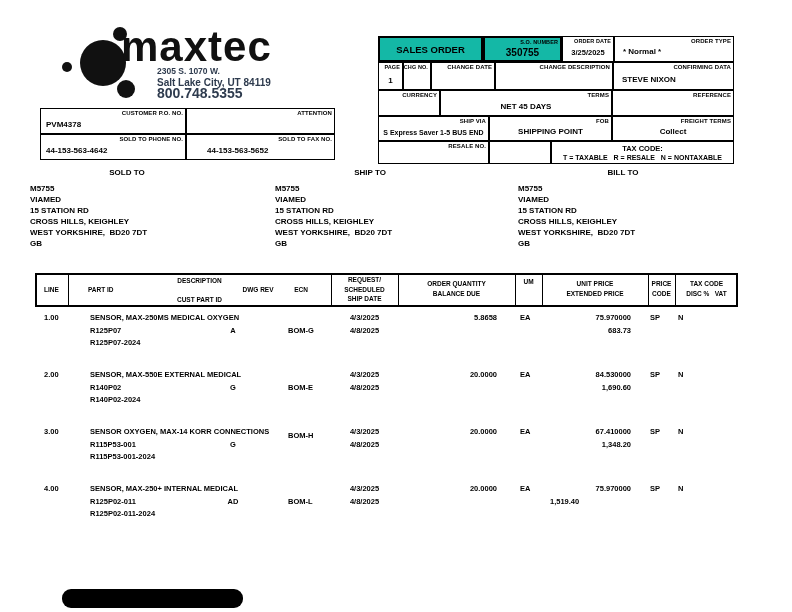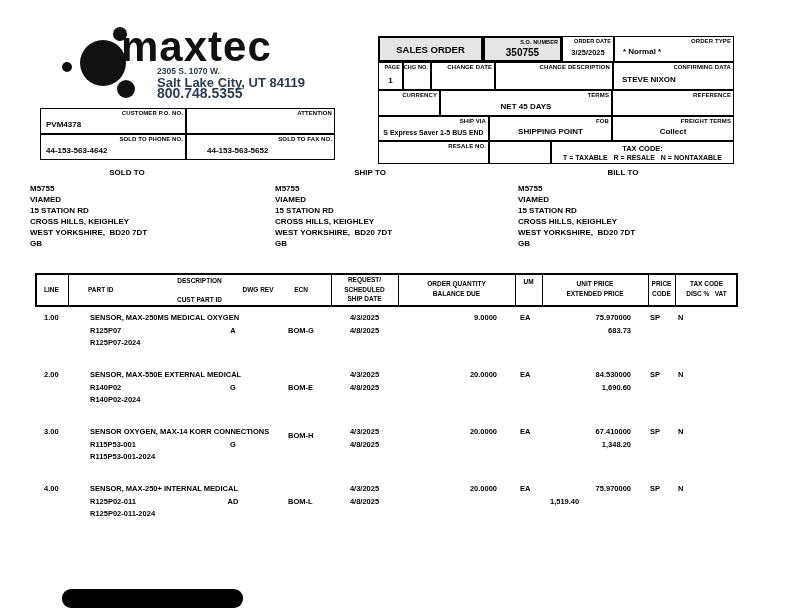--- a/index.html
+++ b/index.html
@@ -1,21 +1,21 @@
 <!DOCTYPE html>
 <html><head>
 <meta charset="utf-8">
 <style>
   html,body { margin:0; padding:0; background:#e8e8e8; }
   #page {
     position:relative; width:792px; height:612px; background:#ffffff;
     font-family:"Liberation Sans", sans-serif; color:#000; overflow:hidden;
   }
   .cell { position:absolute; border:1px solid #000; box-sizing:border-box; background:#fff; }
-  .cell-thick { position:absolute; border:2.5px solid #000; box-sizing:border-box; background:#e5e5e5; }
+  .cell-thick { position:absolute; border:2.5px solid #000; box-sizing:border-box; background:#14b8a6; }
   .lbl { position:absolute; top:1px; right:2px; font-size:6px; font-weight:bold; letter-spacing:0.1px; white-space:pre; }
   .val { position:absolute; font-size:8px; font-weight:bold; white-space:pre; }
   .val-bl { left:5px; bottom:4px; }
   .val-c  { left:0; right:0; bottom:4px; text-align:center; }
   .hdr-lbl { font-size:6.5px; font-weight:bold; line-height:9.5px; text-align:center; }
   .abs { position:absolute; }
   .addr-line { font-size:8px; font-weight:bold; line-height:11px; white-space:pre; }
   .heading { position:absolute; font-size:8px; font-weight:bold; text-align:center; width:70px; }
   .item-text { position:absolute; font-size:7.5px; font-weight:bold; white-space:pre; }
   .vline { position:absolute; width:1px; background:#000; }
@@ -27,21 +27,21 @@
 <div id="page">
 
   <div>
     <div class="circle" style="left:80px; top:40px; width:46px; height:46px;"></div>
     <div class="circle" style="left:113px; top:27px; width:14px; height:14px;"></div>
     <div class="circle" style="left:62px; top:62px; width:10px; height:10px;"></div>
     <div class="circle" style="left:117px; top:80px; width:18px; height:18px;"></div>
     <div class="abs" style="left:121px; top:28px; font-size:42px; line-height:38px; font-weight:bold; letter-spacing:1px; color:#111;">maxtec</div>
     <div class="abs" style="left:157px; top:66px; color:#2e3b4e;">
       <div class="addr-line" style="font-size:8.5px;">2305 S. 1070 W.</div>
-      <div class="addr-line" style="font-size:13px;text-align:right;">Salt Lake City, UT 84119</div>
+      <div class="addr-line" style="font-size:10px;text-align:right;">Salt Lake City, UT 84119</div>
       <div class="addr-line" style="font-size:14px;">800.748.5355</div>
     </div>
   </div>
 
   <div>
     <div class="cell" style="left:40px; top:108px; width:146px; height:26px;">
       <span class="lbl">CUSTOMER P.O. NO.</span>
       <span class="val val-bl">PVM4378</span>
     </div>
     <div class="cell" style="left:186px; top:108px; width:149px; height:26px;">
@@ -198,21 +198,21 @@
 
   <div>
       <span class="item-text" style="left: 44px; top: 313px; width: 30px; text-align: left;">1.00</span>
       <span class="item-text" style="left: 90px; top: 313px; width: 250px; text-align: left;">SENSOR, MAX-250MS MEDICAL OXYGEN</span>
       <span class="item-text" style="left: 90px; top: 325.5px; width: 130px; text-align: left;">R125P07</span>
       <span class="item-text" style="left: 90px; top: 338px; width: 130px; text-align: left;">R125P07-2024</span>
       <span class="item-text" style="left: 220px; top: 325.5px; width: 26px; text-align: center;">A</span>
       <span class="item-text" style="left: 288px; top: 325.5px; width: 40px; text-align: left;">BOM-G</span>
       <span class="item-text" style="left: 331px; top: 313px; width: 67px; text-align: center;">4/3/2025</span>
       <span class="item-text" style="left: 331px; top: 325.5px; width: 67px; text-align: center;">4/8/2025</span>
-      <span class="item-text" style="left: 410px; top: 313px; width: 87px; text-align: right;">9.0000</span>
+      <span class="item-text" style="left: 410px; top: 313px; width: 87px; text-align: right;">5.8658</span>
       <span class="item-text" style="left: 520px; top: 313px; width: 22px; text-align: left;">EA</span>
       <span class="item-text" style="left: 550px; top: 313px; width: 81px; text-align: right;">75.970000</span>
       <span class="item-text" style="left: 550px; top: 325.5px; width: 81px; text-align: right;">683.73</span>
       <span class="item-text" style="left: 650px; top: 313px; width: 20px; text-align: left;">SP</span>
       <span class="item-text" style="left: 678px; top: 313px; width: 14px; text-align: left;">N</span>
       <span class="item-text" style="left: 44px; top: 370px; width: 30px; text-align: left;">2.00</span>
       <span class="item-text" style="left: 90px; top: 370px; width: 250px; text-align: left;">SENSOR, MAX-550E EXTERNAL MEDICAL</span>
       <span class="item-text" style="left: 90px; top: 382.5px; width: 130px; text-align: left;">R140P02</span>
       <span class="item-text" style="left: 90px; top: 395px; width: 130px; text-align: left;">R140P02-2024</span>
       <span class="item-text" style="left: 220px; top: 382.5px; width: 26px; text-align: center;">G</span>

